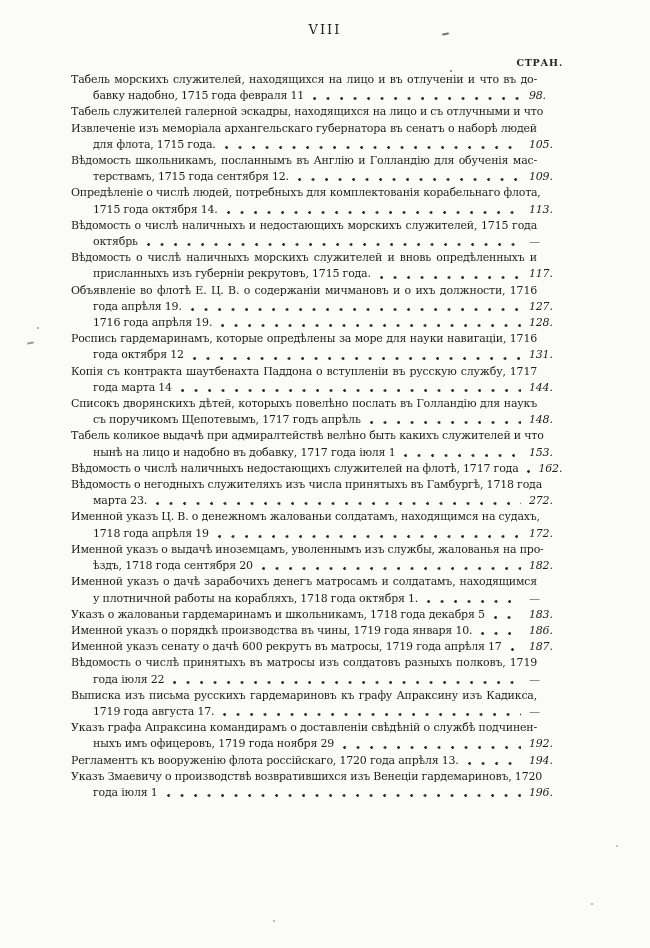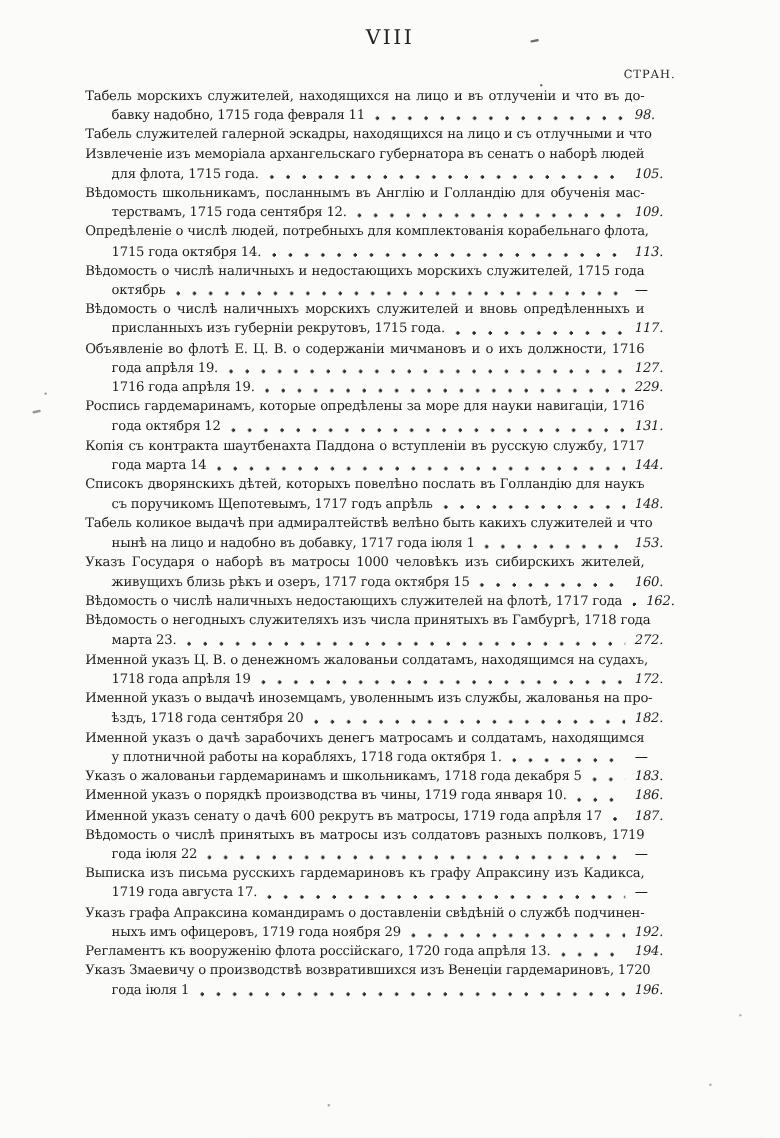--- a/index.html
+++ b/index.html
@@ -17,29 +17,29 @@
     height:948px;
     margin:0 auto;
     background:var(--paper);
     color:var(--ink);
     overflow:hidden;
   }
   .roman{
     position:absolute;
     top:22px; left:0; width:100%;
     text-align:center;
-    font-size:17px;
+    font-size:13px;
     letter-spacing:2px;
     color:#222;
   }
   .col-header{
     position:absolute;
     top:57px; right:87px;
     font-size:9.5px;
-    font-weight:400;
+    font-weight:700;
     letter-spacing:0.8px;
     color:#242424;
   }
   .toc{
     position:absolute;
     top:72px; left:71px;
     width:492px;
     font-size:11px;
     line-height:16.2px;
     letter-spacing:-0.2px;
@@ -158,21 +158,21 @@
       <span class="txt">года апрѣля 19.</span>
       <span class="leader"></span>
       <span class="pg">127.</span>
     </div>
   </div>
 
   <div class="entry">
         <div class="l-last indent">
       <span class="txt">1716 года апрѣля 19.</span>
       <span class="leader"></span>
-      <span class="pg">229.</span>
+      <span class="pg">128.</span>
     </div>
   </div>
 
   <div class="entry">
     <div class="lf">Роспись гардемаринамъ, которые опредѣлены за море для науки навигаціи, 1716</div>
         <div class="l-last indent">
       <span class="txt">года октября 12</span>
       <span class="leader"></span>
       <span class="pg">131.</span>
     </div>
@@ -199,28 +199,20 @@
   <div class="entry">
     <div class="lf">Табель коликое выдачѣ при адмиралтействѣ велѣно быть какихъ служителей и что</div>
         <div class="l-last indent">
       <span class="txt">нынѣ на лицо и надобно въ добавку, 1717 года іюля 1</span>
       <span class="leader"></span>
       <span class="pg">153.</span>
     </div>
   </div>
 
 
-  <div class="entry">
-    <div class="lf">Указъ Государя о наборѣ въ матросы 1000 человѣкъ изъ сибирскихъ жителей,</div>
-        <div class="l-last indent">
-      <span class="txt">живущихъ близь рѣкъ и озеръ, 1717 года октября 15</span>
-      <span class="leader"></span>
-      <span class="pg">160.</span>
-    </div>
-  </div>
 
   <div class="entry">
     <div class="l-last">
       <span class="txt">Вѣдомость о числѣ наличныхъ недостающихъ служителей на флотѣ, 1717 года</span>
       <span class="leader"></span>
       <span class="pg">162.</span>
     </div>
   </div>
 
   <div class="entry">

